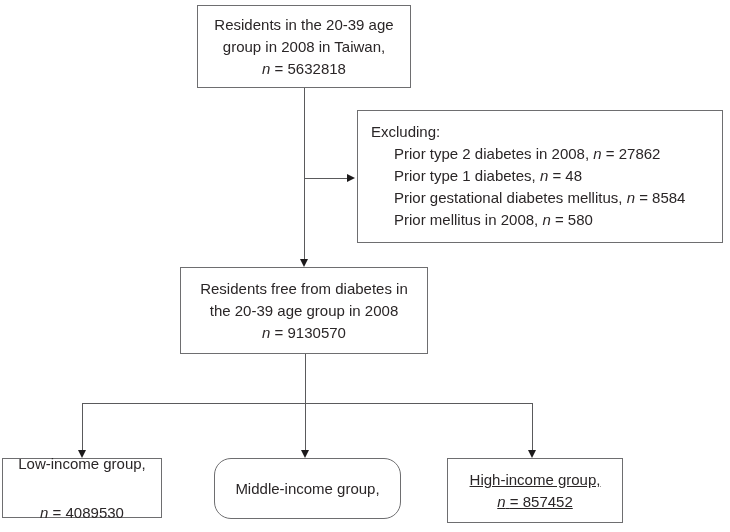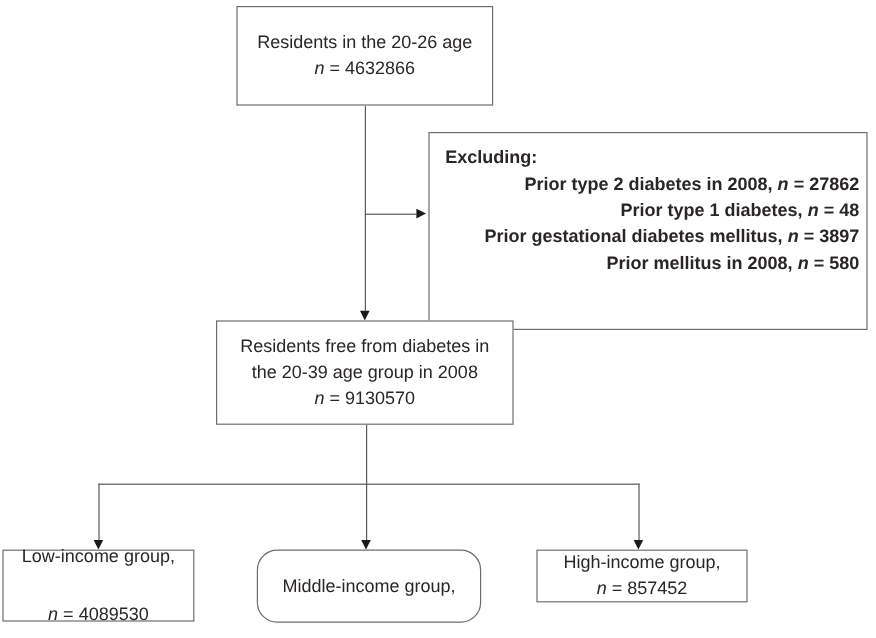--- a/index.html
+++ b/index.html
@@ -24,27 +24,27 @@
     display: flex;
     flex-direction: column;
     align-items: center;
     justify-content: center;
     text-align: center;
   }
   i { font-style: italic; }
 
   
   .box-population   { left: 197px; top: 5px;   width: 214px; height: 83px; }
-  .box-exclusion    { left: 357px; top: 110px; width: 366px; height: 165px; padding: 10px 6px 1px 13px; font-weight: bold; }
+  .box-exclusion    { left: 357px; top: 110px; width: 366px; height: 133px; padding: 10px 6px 1px 13px; }
   .box-free         { left: 180px; top: 267px; width: 248px; height: 87px; }
   .box-low          { left: 2px;   top: 458px; width: 160px; height: 60px; gap: 27px; }
   .box-middle       { left: 214px; top: 458px; width: 187px; height: 61px; border-radius: 17px; }
-  .box-high         { left: 447px; top: 458px; width: 176px; height: 44px; }
+  .box-high         { left: 447px; top: 458px; width: 176px; height: 65px; text-decoration: underline; }
 
-  .excl-item { padding-left: 23px; text-align: right; }
+  .excl-item { padding-left: 23px; }
 
   
   .line { position: absolute; background: #5a5a5c; }
   .v-top-to-free   { left: 304px; top: 88px;  width: 1px;   height: 171px; }
   .h-to-exclusion  { left: 304px; top: 178px; width: 43px;  height: 1px; }
   .v-free-to-split { left: 305px; top: 354px; width: 1px;   height: 49px; }
   .h-split         { left: 82px;  top: 403px; width: 451px; height: 1px; }
   .v-to-low        { left: 82px;  top: 403px; width: 1px;   height: 47px; }
   .v-to-middle     { left: 305px; top: 403px; width: 1px;   height: 47px; }
   .v-to-high       { left: 532px; top: 403px; width: 1px;   height: 47px; }
@@ -80,43 +80,44 @@
   <div class="line v-to-middle"></div>
   <div class="line v-to-high"></div>
 
   <div class="arrow down  a-free"></div>
   <div class="arrow right a-exclusion"></div>
   <div class="arrow down  a-low"></div>
   <div class="arrow down  a-middle"></div>
   <div class="arrow down  a-high"></div>
 
   <div class="box centered box-population">
-    <div>Residents in the 20-26 age</div>
+    <div>Residents in the 20-39 age</div>
+    <div>group in 2008 in Taiwan,</div>
     <div>
       <i>n</i>
-      <span>= 4632866</span>
+      <span>= 5632818</span>
     </div>
   </div>
 
   <div class="box box-exclusion">
     <div class="excl-heading">Excluding:</div>
     <div class="excl-item">
       <span>Prior type 2 diabetes in 2008,</span>
       <i>n</i>
       <span>= 27862</span>
     </div>
     <div class="excl-item">
       <span>Prior type 1 diabetes,</span>
       <i>n</i>
       <span>= 48</span>
     </div>
     <div class="excl-item">
       <span>Prior gestational diabetes mellitus,</span>
       <i>n</i>
-      <span>= 3897</span>
+      <span>= 8584</span>
     </div>
     <div class="excl-item">
       <span>Prior mellitus in 2008,</span>
       <i>n</i>
       <span>= 580</span>
     </div>
   </div>
 
   <div class="box centered box-free">
     <div>Residents free from diabetes in</div>

